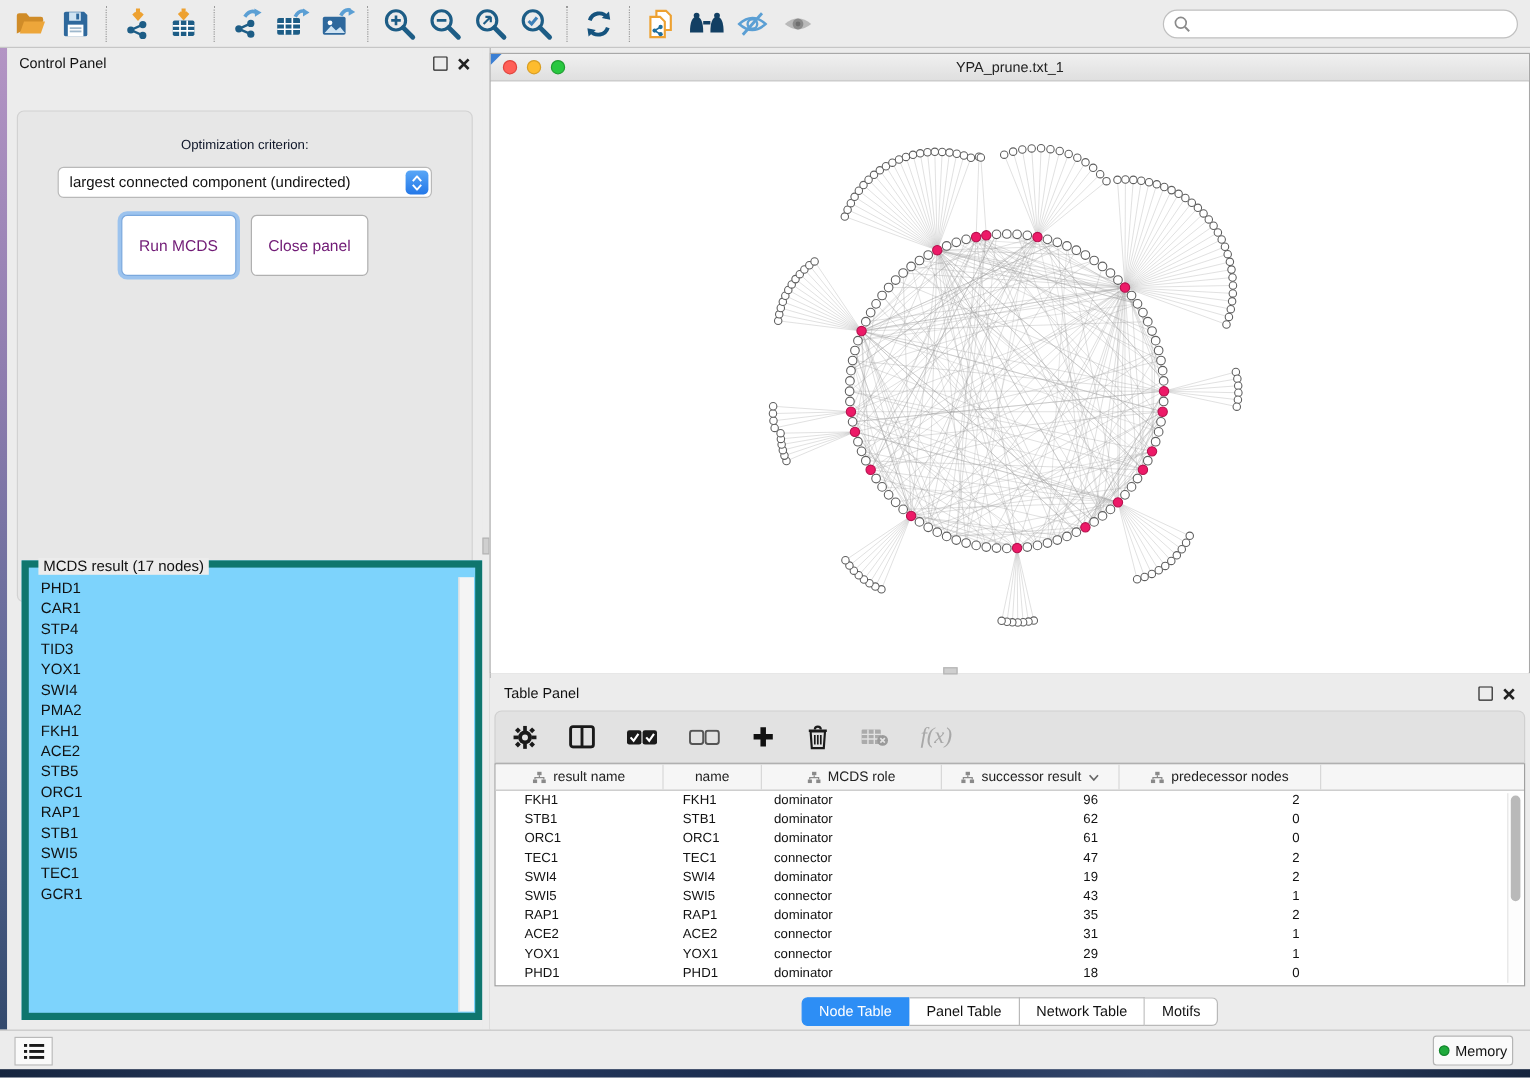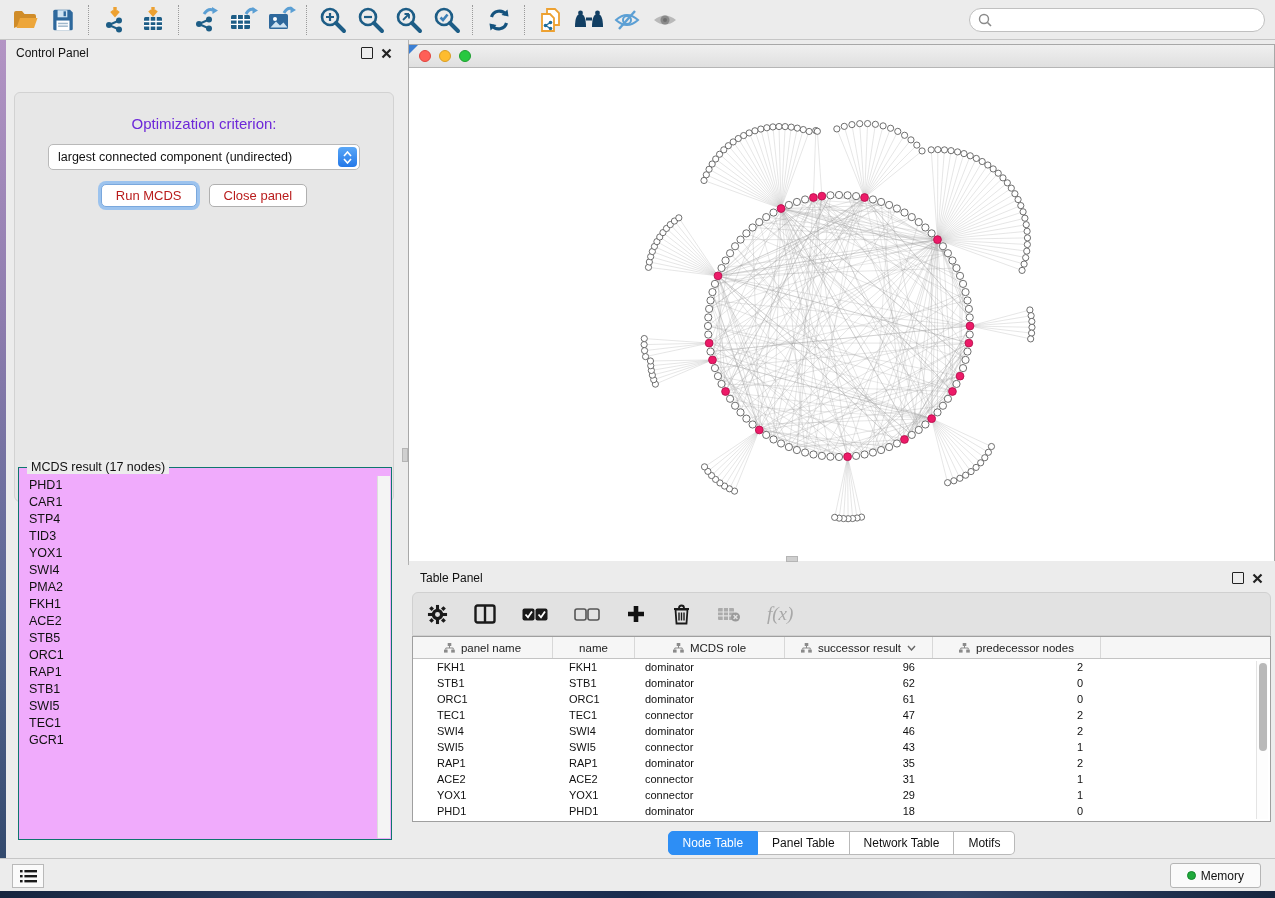--- a/index.html
+++ b/index.html
@@ -25,31 +25,31 @@
   .panel-winbtns{margin-left:auto;display:flex;gap:8px;align-items:center;}
   .wb-float{width:10px;height:10px;border:1.5px solid #222;border-radius:1px;}
   .tabs-row{display:flex;justify-content:center;margin-top:2px;}
   .seg{display:flex;}
   .seg .tab{font-size:12px;padding:4px 14px;background:#fff;border:1px solid #b9b9b9;border-left:none;color:#111;}
   .seg .tab:first-child{border-left:1px solid #b9b9b9;border-radius:5px 0 0 5px;}
   .seg .tab:last-child{border-radius:0 5px 5px 0;}
   .seg .tab.active{background:#2d8ef5;border-color:#2d8ef5;color:#fff;}
   .cp-inset{position:absolute;left:8px;top:52px;width:378px;height:408px;background:#e7e7e7;
     border:1px solid #d2d2d2;border-radius:6px;}
-  .opt-label{text-align:center;font-size:15px;color:#6d28d9;margin-top:22px;}
+  .opt-label{text-align:center;font-size:11px;color:#0f172a;margin-top:22px;}
   .combo{margin:12px auto 0 auto;width:310px;height:24px;background:#fff;border:1px solid #b9b9b9;
     border-radius:5px;display:flex;align-items:center;position:relative;}
   .combo-text{font-size:12.5px;padding-left:9px;color:#111;flex:1;white-space:nowrap;overflow:hidden;}
   .combo-btn{width:19px;height:20px;margin-right:2px;background:linear-gradient(#59a7f7,#2478e8);
     border-radius:4px;display:flex;flex-direction:column;align-items:center;justify-content:center;gap:1px;}
   .combo-btn svg{display:block;}
   .btn-row{display:flex;justify-content:center;gap:12px;margin-top:14px;}
-  .mac-btn{font-size:13px;padding:3px 14px;background:#fff;border:1px solid #b0b0b0;border-radius:5px;color:#b91c1c;}
+  .mac-btn{font-size:13px;padding:17px 14px;background:#fff;border:1px solid #b0b0b0;border-radius:5px;color:#701a75;}
   .mac-btn.focus{box-shadow:0 0 0 3px #9cc3ee;border-color:#7aa8dd;}
-  .result-box{position:absolute;left:12px;top:427px;width:372px;height:371px;border:1px solid #0f766e;background:#f0abfc;}
+  .result-box{position:absolute;left:12px;top:427px;width:372px;height:371px;border:6px solid #0f766e;background:#7dd3fc;}
   .result-legend{position:absolute;left:8px;top:-8px;background:#ececec;padding:0 4px;font-size:12.5px;color:#111;}
   .result-list{position:absolute;left:1px;top:8px;bottom:1px;right:13px;overflow:hidden;}
   .result-item{font-size:12.5px;color:#111;padding:1.5px 0 1.5px 9px;}
   .result-scroll{position:absolute;right:1px;top:8px;bottom:1px;width:12px;background:#f4f4f4;border-left:1px solid #ddd;}
   
   .vsplit{position:absolute;left:402px;top:40px;width:6px;height:818px;background:#ececec;border-right:1px solid #b2b2b2;}
   .vsplit .grip{position:absolute;left:0;top:408px;width:6px;height:14px;background:#cfcfcf;border:1px solid #b5b5b5;box-sizing:border-box;}
   .hsplit-grip{position:absolute;left:786px;top:556px;width:12px;height:6px;background:#cfcfcf;border:1px solid #b5b5b5;box-sizing:border-box;z-index:5;}
   
   .netwin{position:absolute;left:408px;top:44px;width:867px;height:517px;border:1px solid #a8a8a8;
@@ -78,21 +78,21 @@
   .td{font-size:11px;color:#111;box-sizing:border-box;white-space:nowrap;overflow:hidden;}
   .td.num{text-align:right;}
   .tscroll{position:absolute;right:2px;top:24px;width:11px;height:158px;background:#fdfdfd;border-left:1px solid #e4e4e4;}
   .tthumb{position:absolute;left:1.5px;top:2px;width:8px;height:88px;background:#b9b9b9;border-radius:5px;}
   .bottom-tabs{position:absolute;left:0;width:867px;top:266px;display:flex;justify-content:center;}
   
   .statusbar{position:absolute;left:0;top:858px;width:1275px;height:32px;background:#ececec;border-top:1px solid #c6c6c6;}
   .list-btn{position:absolute;left:12px;top:5px;width:30px;height:22px;background:#fafafa;border:1px solid #b9b9b9;
     display:flex;align-items:center;justify-content:center;}
   .mem-btn{position:absolute;right:14px;top:4px;height:23px;background:#fafafa;border:1px solid #b5b5b5;border-radius:3px;
-    display:flex;align-items:center;gap:5px;padding:0 16px;font-size:12px;color:#111;}
+    display:flex;align-items:center;gap:5px;padding:0 4px;font-size:12px;color:#111;}
   .mem-dot{width:9px;height:9px;border-radius:50%;background:#1faa3c;border:1px solid #13862c;box-sizing:border-box;}
 </style>
 </head>
 <body>
 
 <div id="app">
   <div class="desk-left"></div>
   <div class="desk-bottom"></div>
 
   <div class="toolbar">
@@ -296,20 +296,21 @@
     </div>
 
   <div class="netwin">
     <div class="net-titlebar">
       <div class="focus-wedge"></div>
       <div class="lights">
         <span class="light red"></span>
         <span class="light yellow"></span>
         <span class="light green"></span>
       </div>
+      <div class="net-title">YPA_prune.txt_1</div>
     </div>
     <div class="net-canvas">
       <svg width="865" height="493" viewBox="0 0 865 493">
           <line x1="372.0601815813108" y1="140.50967085921783" x2="350.2522527998576" y2="361.9292875781518" stroke="#9c9c9c" stroke-width="0.7" stroke-opacity="0.38"></line>
           <line x1="372.0601815813108" y1="140.50967085921783" x2="551.0282187589786" y2="207.86847036017323" stroke="#9c9c9c" stroke-width="0.7" stroke-opacity="0.38"></line>
           <line x1="372.0601815813108" y1="140.50967085921783" x2="480.1315296398268" y2="379.0282187589786" stroke="#9c9c9c" stroke-width="0.7" stroke-opacity="0.38"></line>
           <line x1="372.0601815813108" y1="140.50967085921783" x2="543.4493278957615" y2="323.5" stroke="#9c9c9c" stroke-width="0.7" stroke-opacity="0.38"></line>
           <line x1="372.0601815813108" y1="140.50967085921783" x2="522.6309883354377" y2="165.36901166456227" stroke="#9c9c9c" stroke-width="0.7" stroke-opacity="0.38"></line>
           <line x1="372.0601815813108" y1="140.50967085921783" x2="502.77970052556793" y2="366.9225192116334" stroke="#9c9c9c" stroke-width="0.7" stroke-opacity="0.38"></line>
           <line x1="372.0601815813108" y1="140.50967085921783" x2="533.9292875781518" y2="178.25225279985762" stroke="#9c9c9c" stroke-width="0.7" stroke-opacity="0.38"></line>
@@ -976,21 +977,21 @@
       <div class="thead">
           <div class="th" style="width: 140px;">
             <svg width="11" height="10" viewBox="0 0 11 10">
               <g fill="#8a8a8a">
                 <rect x="3.7" y="0" width="3.6" height="3"></rect>
                 <rect x="0" y="6.6" width="3.6" height="3"></rect>
                 <rect x="7.2" y="6.6" width="3.6" height="3"></rect>
               </g>
               <path d="M5.5 3 v2 M1.8 6.6 v-1.6 h7.4 v1.6" stroke="#8a8a8a" fill="none"></path>
             </svg>
-            <span>panel name</span>
+            <span>result name</span>
           </div>
           <div class="th" style="width: 82px;">
             <span>name</span>
           </div>
           <div class="th" style="width: 150px; justify-content: center;">
             <svg width="11" height="10" viewBox="0 0 11 10">
               <g fill="#8a8a8a">
                 <rect x="3.7" y="0" width="3.6" height="3"></rect>
                 <rect x="0" y="6.6" width="3.6" height="3"></rect>
                 <rect x="7.2" y="6.6" width="3.6" height="3"></rect>
@@ -1051,21 +1052,21 @@
             <div class="td" style="width: 140px; padding: 0px 0px 0px 24px;">TEC1</div>
             <div class="td" style="width: 82px; padding: 0px 0px 0px 16px;">TEC1</div>
             <div class="td" style="width: 150px; padding: 0px 0px 0px 10px;">connector</div>
             <div class="td num" style="width: 148px; padding: 0px 18px 0px 0px;">47</div>
             <div class="td num" style="width: 168px; padding: 0px 18px 0px 0px;">2</div>
           </div>
           <div class="trow">
             <div class="td" style="width: 140px; padding: 0px 0px 0px 24px;">SWI4</div>
             <div class="td" style="width: 82px; padding: 0px 0px 0px 16px;">SWI4</div>
             <div class="td" style="width: 150px; padding: 0px 0px 0px 10px;">dominator</div>
-            <div class="td num" style="width: 148px; padding: 0px 18px 0px 0px;">46</div>
+            <div class="td num" style="width: 148px; padding: 0px 18px 0px 0px;">19</div>
             <div class="td num" style="width: 168px; padding: 0px 18px 0px 0px;">2</div>
           </div>
           <div class="trow">
             <div class="td" style="width: 140px; padding: 0px 0px 0px 24px;">SWI5</div>
             <div class="td" style="width: 82px; padding: 0px 0px 0px 16px;">SWI5</div>
             <div class="td" style="width: 150px; padding: 0px 0px 0px 10px;">connector</div>
             <div class="td num" style="width: 148px; padding: 0px 18px 0px 0px;">43</div>
             <div class="td num" style="width: 168px; padding: 0px 18px 0px 0px;">1</div>
           </div>
           <div class="trow">

